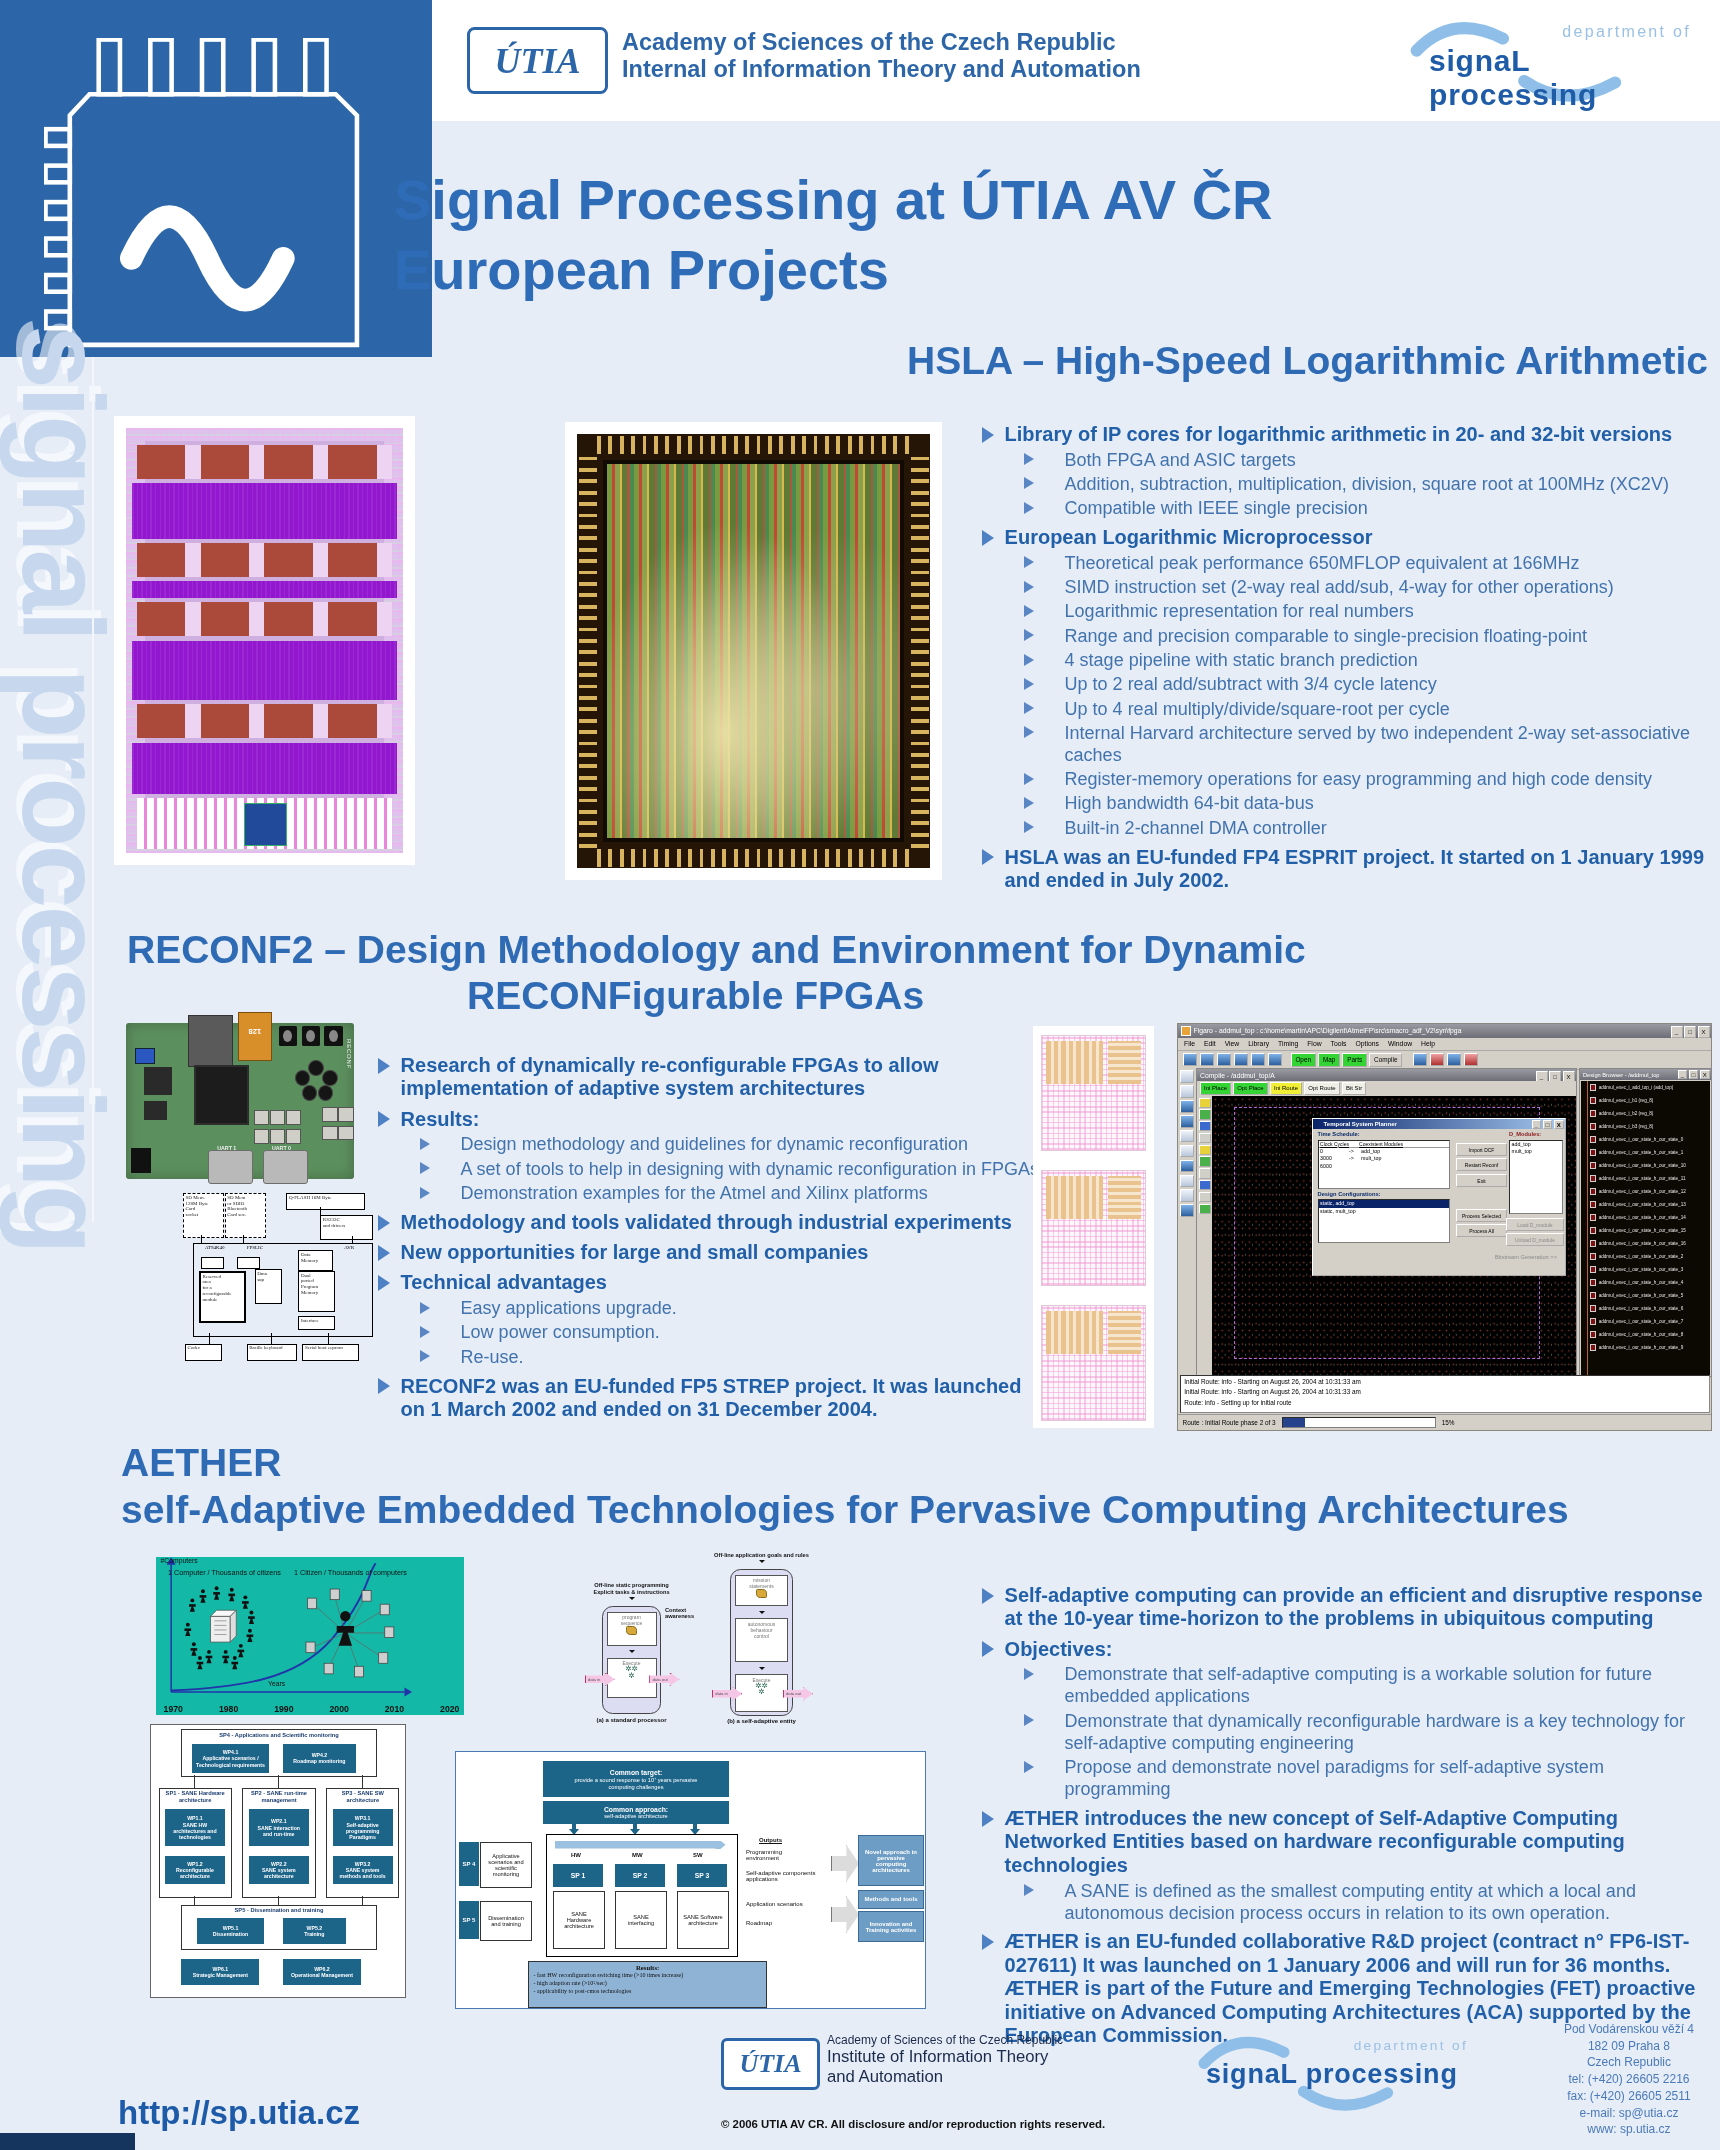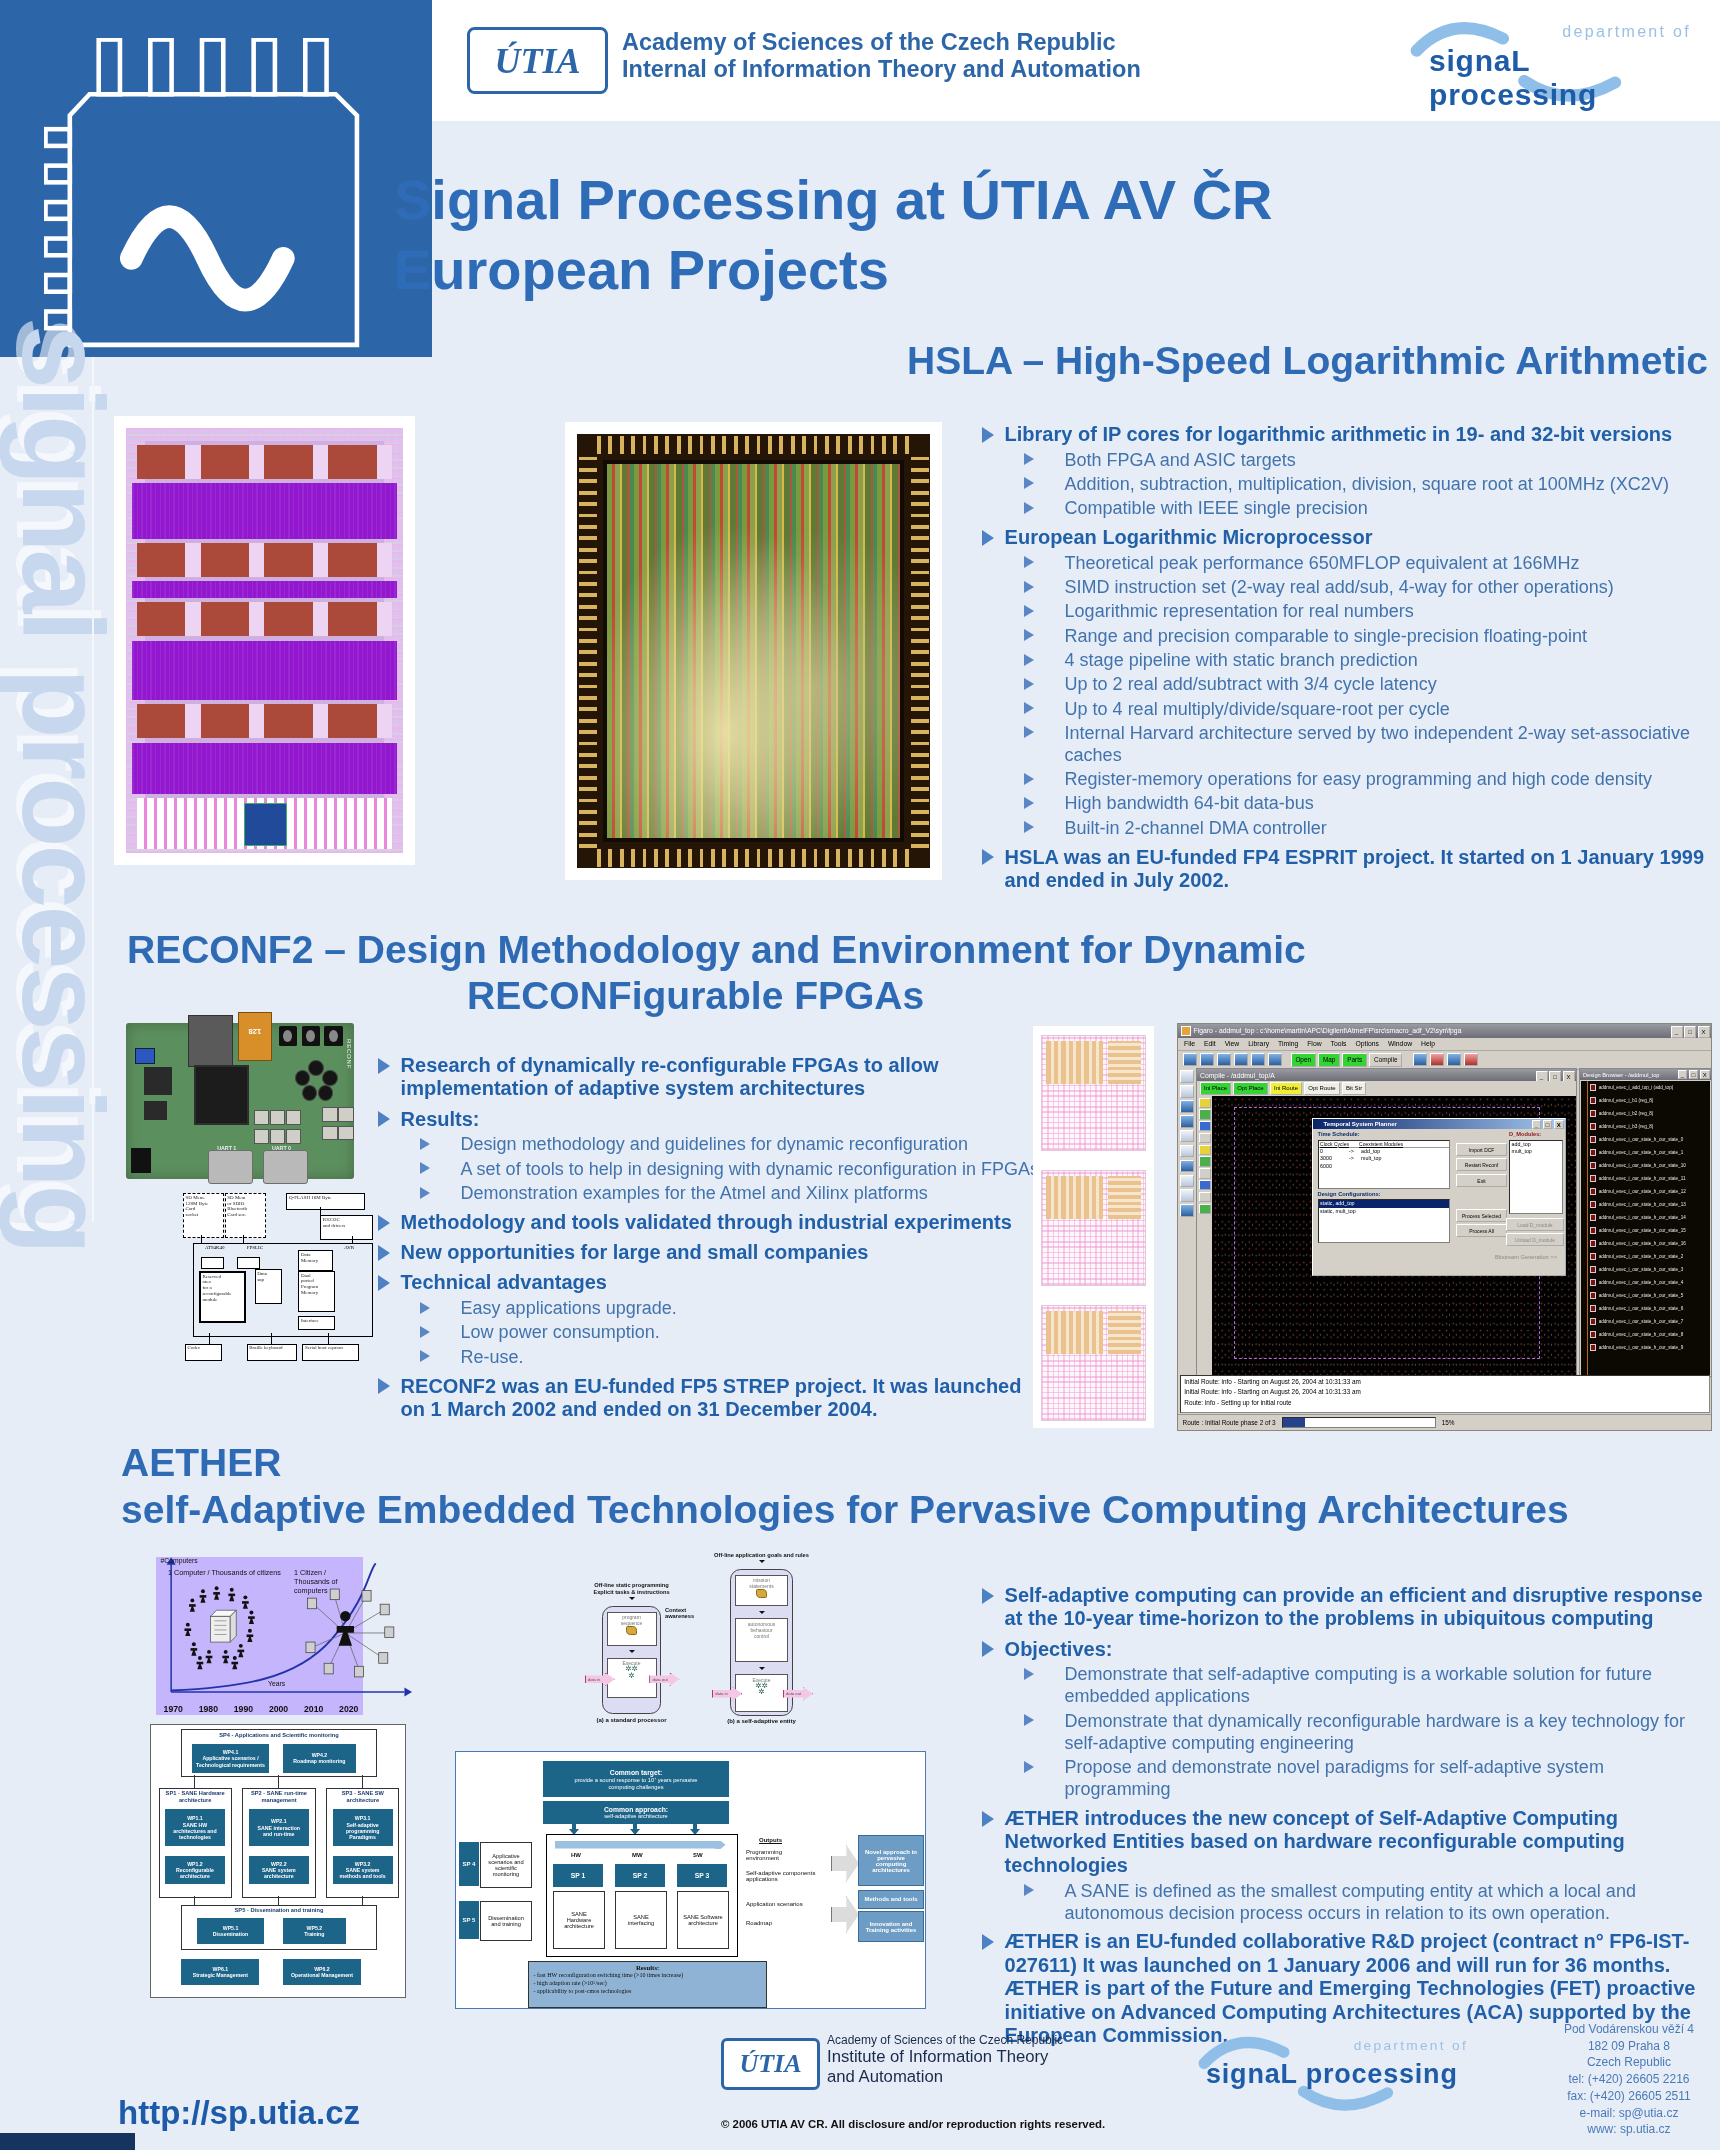--- a/index.html
+++ b/index.html
@@ -160,21 +160,21 @@
   .bitem{display:flex;align-items:center;height:13px;color:#e8e8e8;font-size:4.6px;white-space:nowrap;}
   .bitem .bico{flex:0 0 auto;width:4.6px;height:4.6px;border:0.8px solid #d0d0d0;background:#801010;margin:0 2.3px 0 9px;}
   #fig-status{position:absolute;left:1.5px;right:1.5px;bottom:16.7px;height:35px;background:#fff;border:0.8px inset #888;
       font-size:6.4px;line-height:10.6px;padding:0.8px 3.8px;color:#000;}
   #fig-bottom{position:absolute;left:0;right:0;bottom:0;height:15px;background:#d4d0c8;border-top:0.8px solid #999;
       display:flex;align-items:center;font-size:6.4px;padding:0 4.6px;gap:6px;}
   #fig-progress{width:152px;height:9px;border:0.8px inset #808080;background:#fff;position:relative;}
   #fig-progress .fill{position:absolute;left:0;top:0;bottom:0;width:15%;background:#26428c;}
 
   
-  #comp-graph{left:156px;top:1557px;width:207px;height:158px;background:#c4b5fd;}
+  #comp-graph{left:156px;top:1557px;width:308px;height:158px;background:#14b8a6;}
   #comp-graph .glbl{position:absolute;color:#111;}
   #comp-graph .cap{font-size:7.2px;}
   #comp-graph .yrs{position:absolute;left:7.6px;right:4.6px;bottom:1.5px;display:flex;justify-content:space-between;
       font-size:8.7px;font-weight:bold;color:#111;}
 
   
   .ent .toplbl{font-weight:bold;font-size:5.7px;color:#111;text-align:center;line-height:1.2;}
   .ent .pod{position:relative;margin:3px auto 0;background:#dcdcf2;border:1.1px solid #444;border-radius:10.6px;padding:4.6px 3.8px;}
   .ent .ebox{background:#fff;border:0.8px solid #555;font-size:5px;color:#777;text-align:center;padding:1.5px 0.8px;margin-bottom:4.6px;position:relative;}
   .ent .gear{color:#2a6a52;font-size:7.6px;line-height:6.8px;}
@@ -302,21 +302,21 @@
       <div class="pins-h" style="bottom:1.5px;"></div>
       <div class="pins-v" style="left:1.5px;"></div>
       <div class="pins-v" style="right:1.5px;"></div>
       <div id="die-core"></div>
     </div>
   </div>
 
   <div class="abs" id="hsla-bullets">
       <div class="brow l1">
         <span class="tri"></span>
-        <span class="btext">Library of IP cores for logarithmic arithmetic in 19- and 32-bit versions</span>
+        <span class="btext">Library of IP cores for logarithmic arithmetic in 20- and 32-bit versions</span>
       </div>
       <div class="brow l2">
         <span class="tri"></span>
         <span class="btext">Both FPGA and ASIC targets</span>
       </div>
       <div class="brow l2">
         <span class="tri"></span>
         <span class="btext">Addition, subtraction, multiplication, division, square root at 100MHz (XC2V)</span>
       </div>
       <div class="brow l2">

